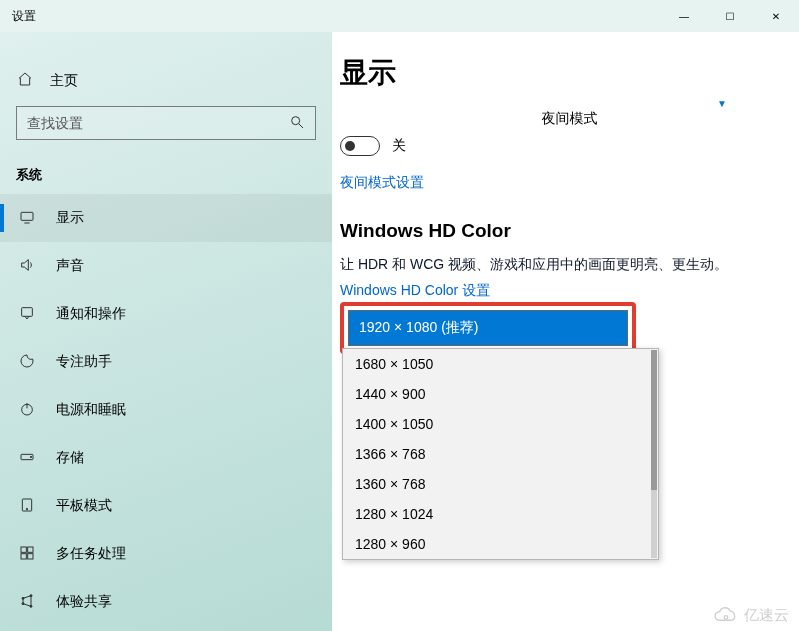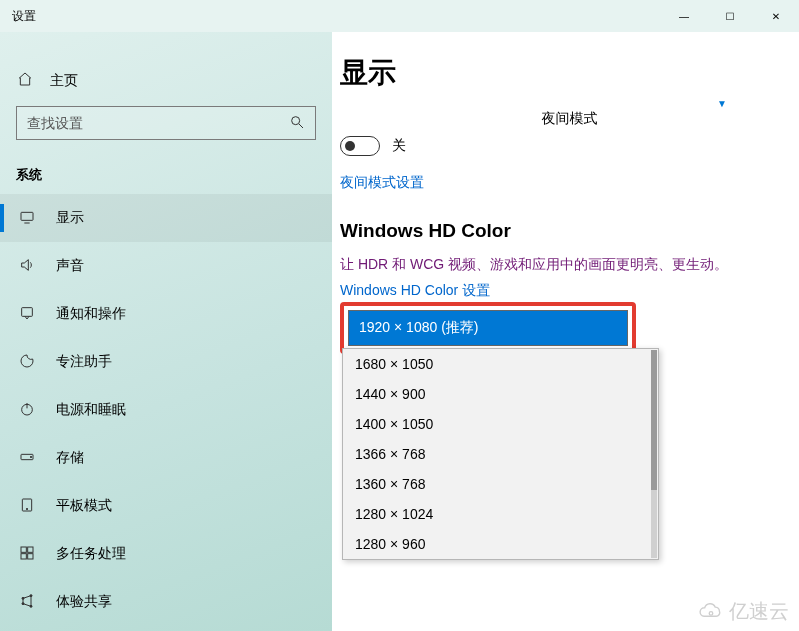--- a/index.html
+++ b/index.html
@@ -139,21 +139,21 @@
     width: 10px;
     height: 10px;
     border-radius: 50%;
     background: #333;
     top: 4px;
     left: 4px;
   }
   .toggle-text { font-size: 14px; }
   .link { color: #0066cc; font-size: 14px; margin-top: 18px; display: block; }
   .section-h2 { font-size: 19px; font-weight: 600; margin-top: 28px; }
-  .section-desc { font-size: 14px; margin-top: 14px; color: #701a75; }
+  .section-desc { font-size: 14px; margin-top: 14px; color: #0f172a; }
 
   .callout-tip {
     position: absolute;
     top: 66px;
     right: 72px;
     color: #0078d4;
     font-size: 10px;
   }
 
   .dropdown-container {
@@ -201,21 +201,21 @@
     width: 6px;
     height: 140px;
     background: #9a9a9a;
   }
 
   .watermark {
     position: absolute;
     right: 10px;
     bottom: 6px;
     color: #cfcfcf;
-    font-size: 20px;
+    font-size: 15px;
     display: flex;
     align-items: center;
     gap: 4px;
     justify-content: space-between;
   }
   .cloud-svg { width: 28px; height: 18px; }
 </style>
 </head>
 <body>
 

